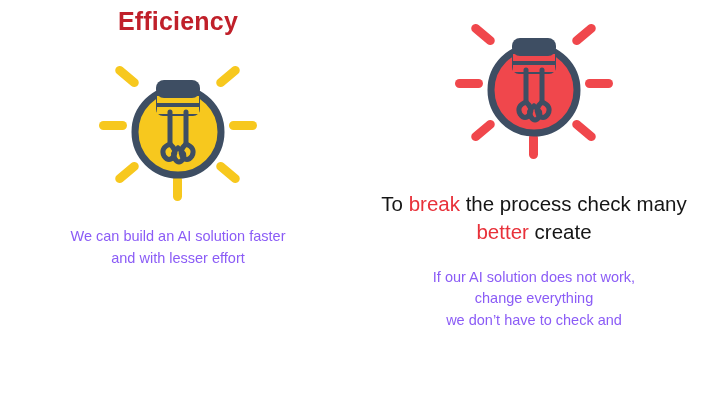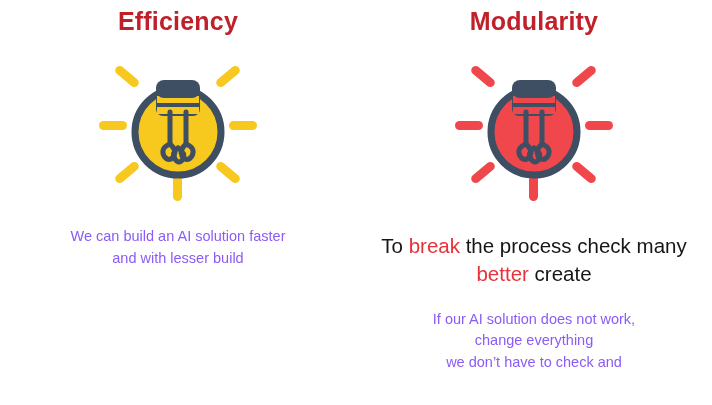--- a/index.html
+++ b/index.html
@@ -121,28 +121,27 @@
           <path d="M77 100 q-10 4 -6 12 q5 7 10 0 q3 -6 -4 -12"></path>
           <path d="M93 100 q10 4 6 12 q-5 7 -10 0 q-3 -6 4 -12"></path>
           <path d="M85 104 q-7 5 -3 11 q4 6 8 0 q3 -6 -5 -11"></path>
         </g>
       </svg>
     </div>
 
 
     <div class="caption">
       <div>We can build an AI solution faster</div>
-      <div>and with lesser build</div>
+      <div>and with lesser effort</div>
     </div>
 
   </div>
 
   <div class="column col-right">
 
-    <div class="card-title">Modularity</div>
 
     <div class="bulb-wrap">
       <svg width="170" height="160" viewBox="0 0 170 160" aria-hidden="true">
         <g>
           <rect x="6" y="77" width="28" height="9" rx="4.5" fill="#f0474c"></rect>
           <rect x="136" y="77" width="28" height="9" rx="4.5" fill="#f0474c"></rect>
           <rect x="80" y="131" width="9" height="26" rx="4.5" fill="#f0474c"></rect>
           <rect x="20" y="28" width="28" height="9" rx="4.5" fill="#f0474c" transform="rotate(40 34 32.5)"></rect>
           <rect x="121" y="28" width="28" height="9" rx="4.5" fill="#f0474c" transform="rotate(-40 135 32.5)"></rect>
           <rect x="20" y="124" width="28" height="9" rx="4.5" fill="#f0474c" transform="rotate(-40 34 128.5)"></rect>

